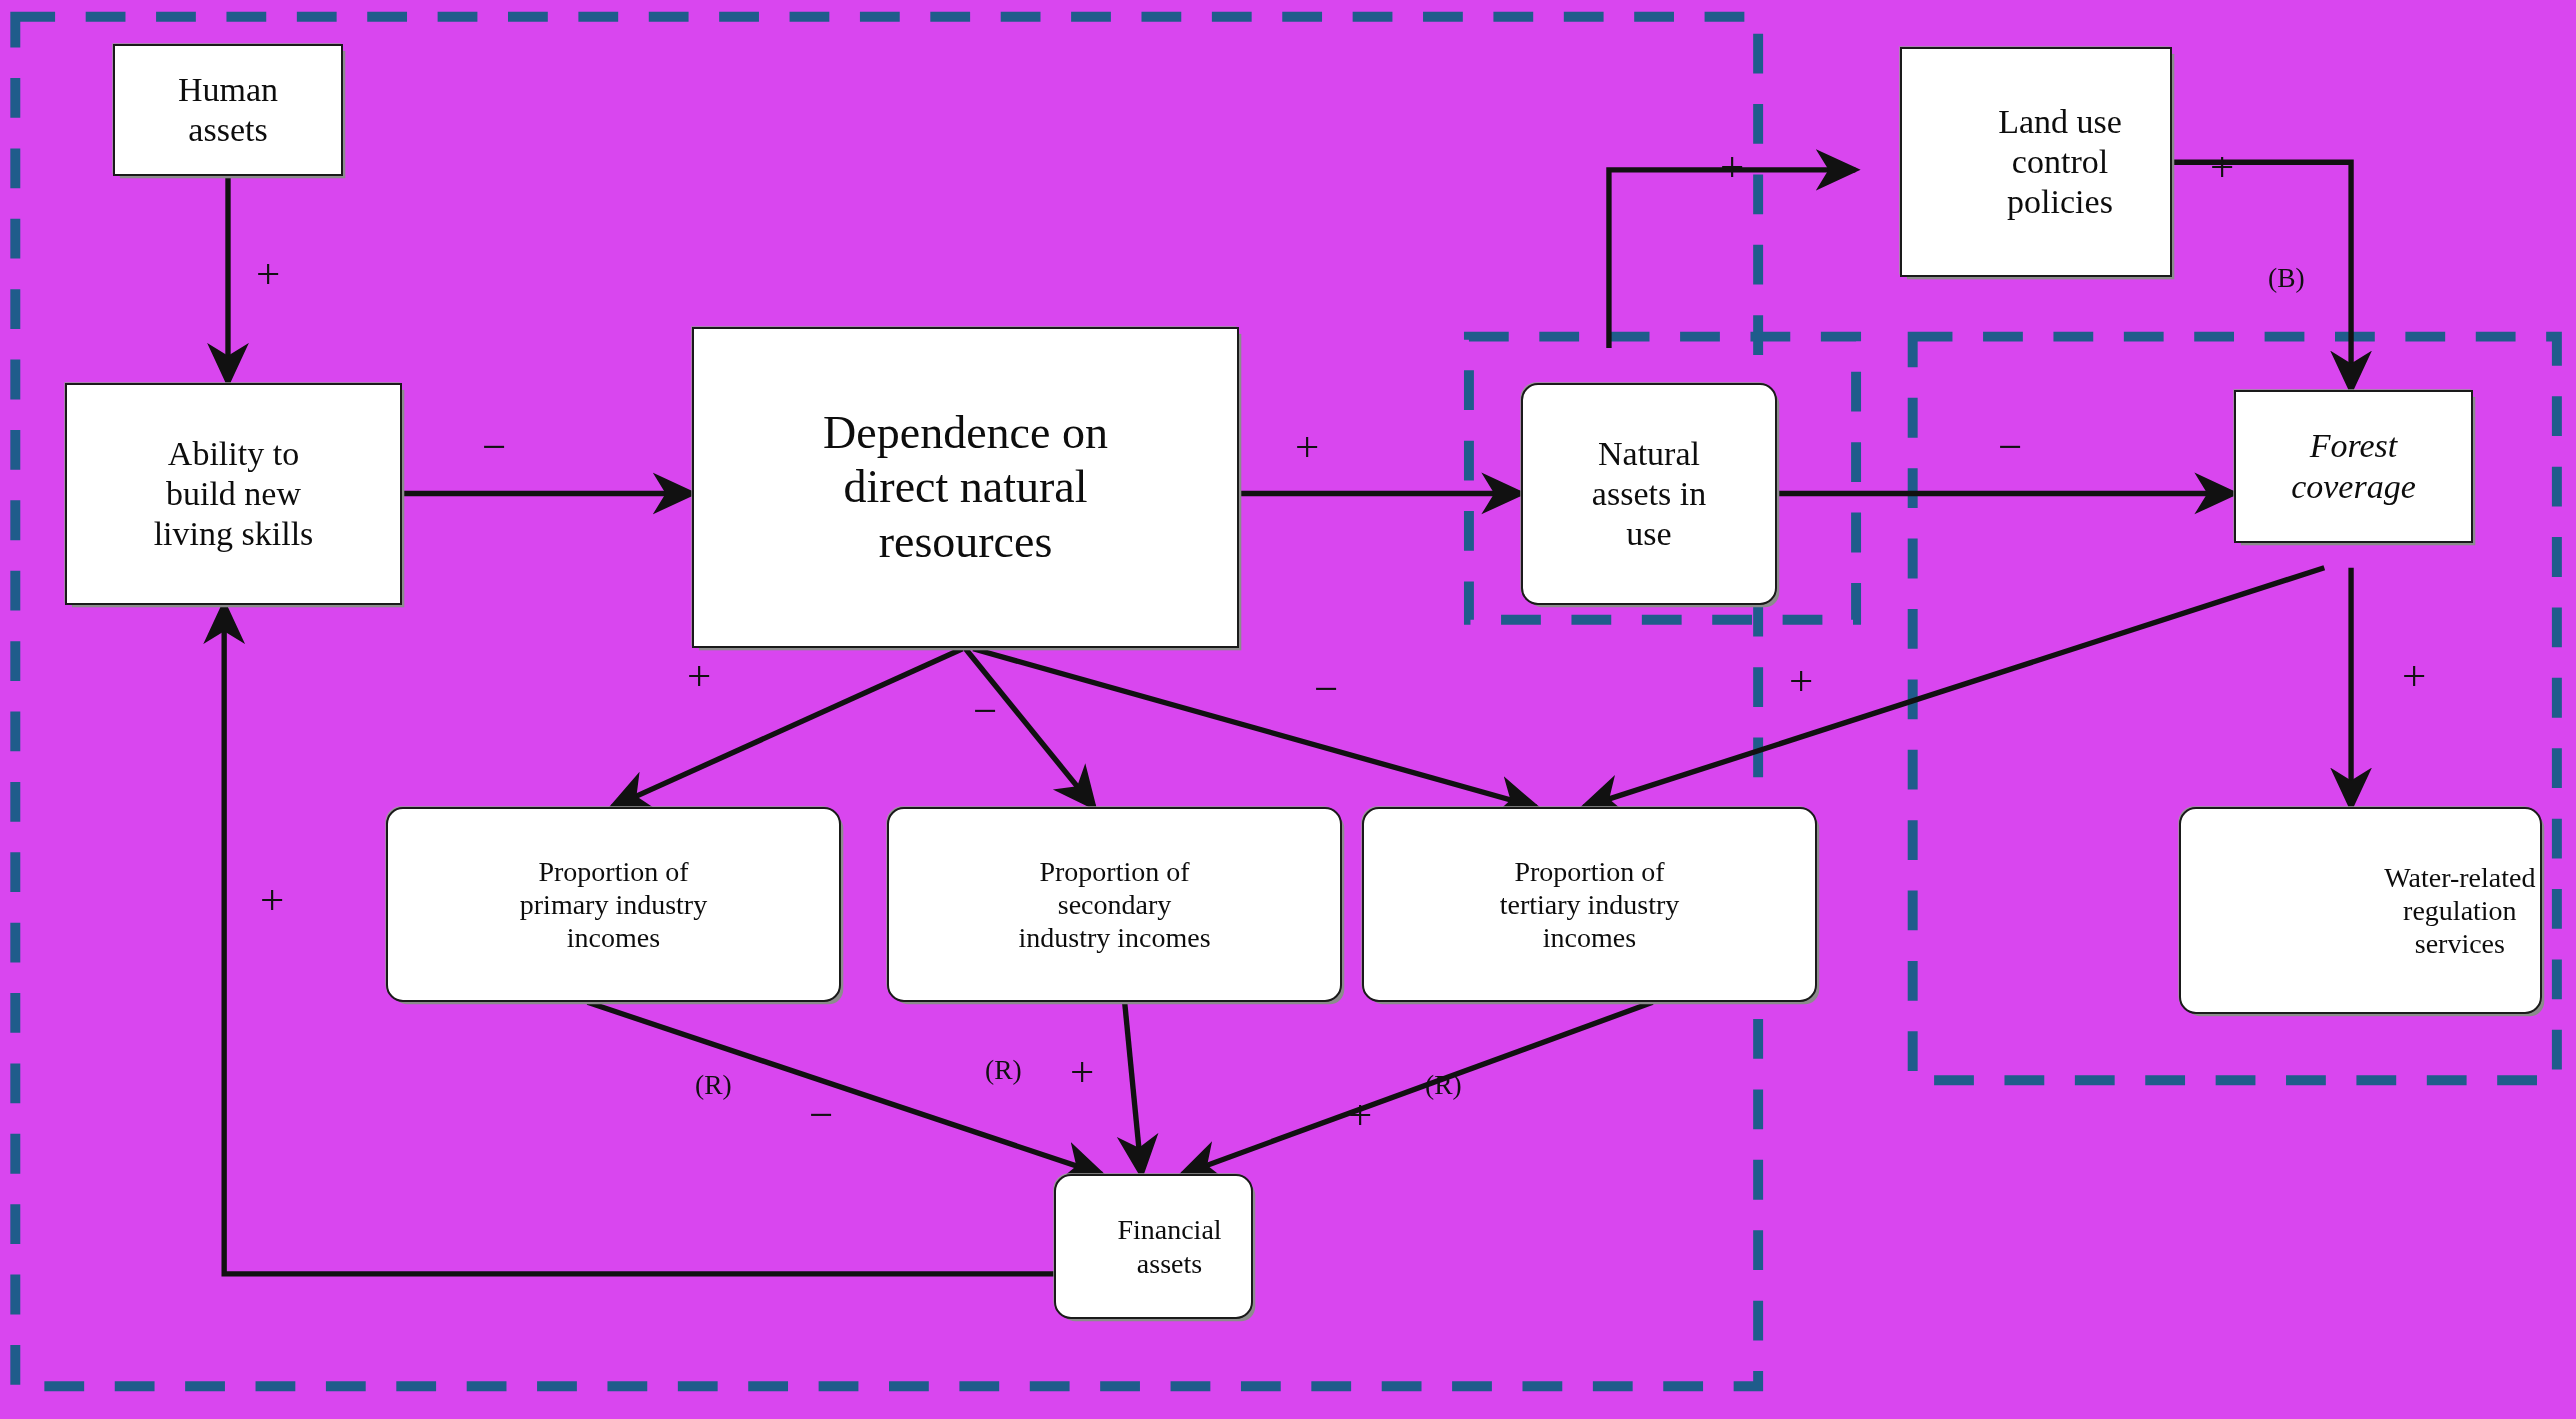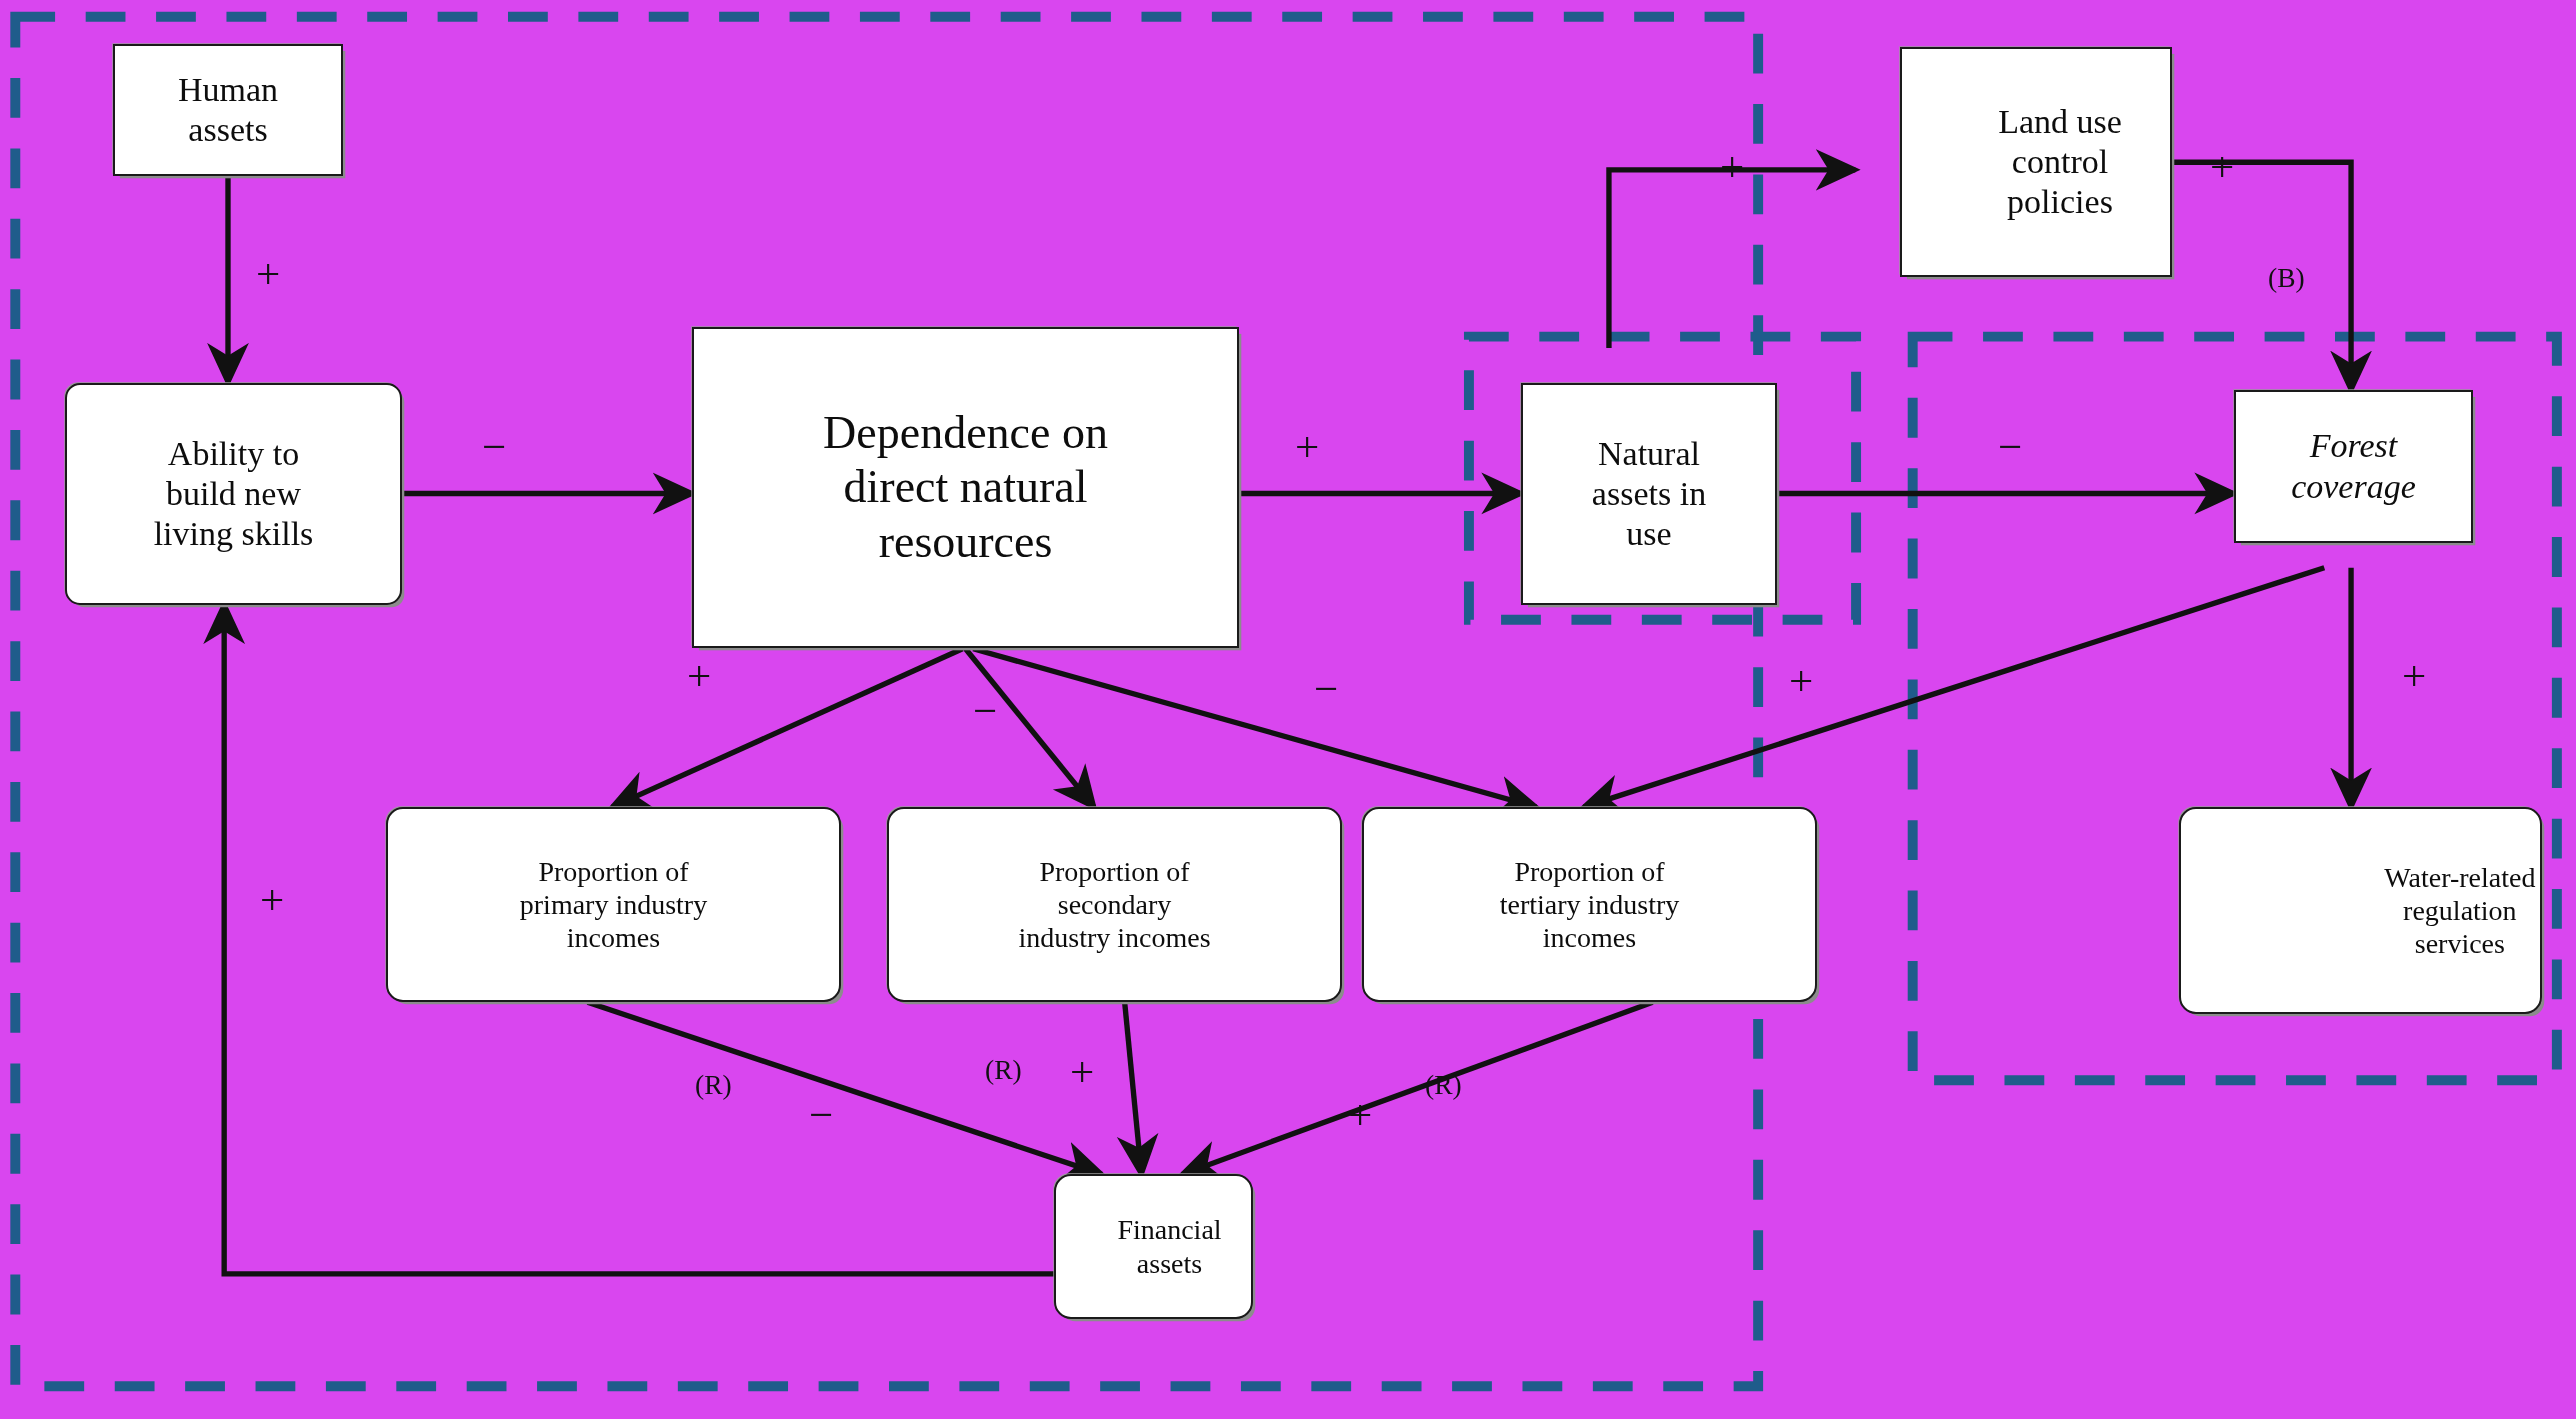--- a/index.html
+++ b/index.html
@@ -86,33 +86,33 @@
       <path d="M2160,1310 L1545,1535" marker-end="url(#ah)"></path>
 
       <path d="M1500,1665 L293,1665 L293,790" marker-end="url(#ah)"></path>
     </g>
   </svg>
 
   <div class="node n-small" style="left:113px;top:44px;width:230px;height:132px;">
     <span>Human<br>assets</span>
   </div>
 
-  <div class="node n-small" style="left:65px;top:383px;width:337px;height:222px;border-radius:15px;">
+  <div class="node n-small" style="left:65px;top:383px;width:337px;height:222px;">
     <span>Ability to<br>build new<br>living skills</span>
   </div>
 
   <div class="node n-big" style="left:692px;top:327px;width:547px;height:321px;">
     <span>Dependence on<br>direct natural<br>resources</span>
   </div>
 
   <div class="node n-small" style="left:1900px;top:47px;width:272px;height:230px;padding-left:48px;">
     <span>Land use<br>control<br>policies</span>
   </div>
 
-  <div class="node n-small" style="left:1521px;top:383px;width:256px;height:222px;">
+  <div class="node n-small" style="left:1521px;top:383px;width:256px;height:222px;border-radius:17px;">
     <span>Natural<br>assets in<br>use</span>
   </div>
 
   <div class="node n-small" style="left:2234px;top:390px;width:239px;height:153px;font-style:italic;">
     <span>Forest<br>coverage</span>
   </div>
 
   <div class="node n-mid" style="left:386px;top:807px;width:455px;height:195px;">
     <span>Proportion of<br>primary industry<br>incomes</span>
   </div>

